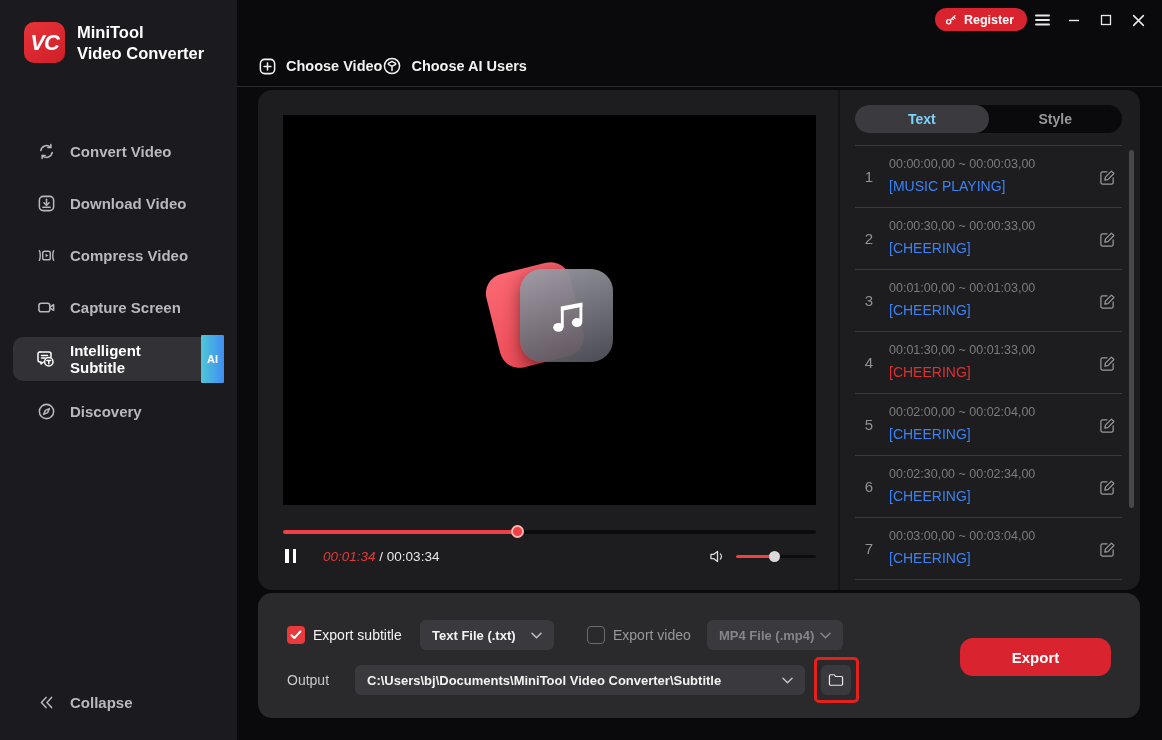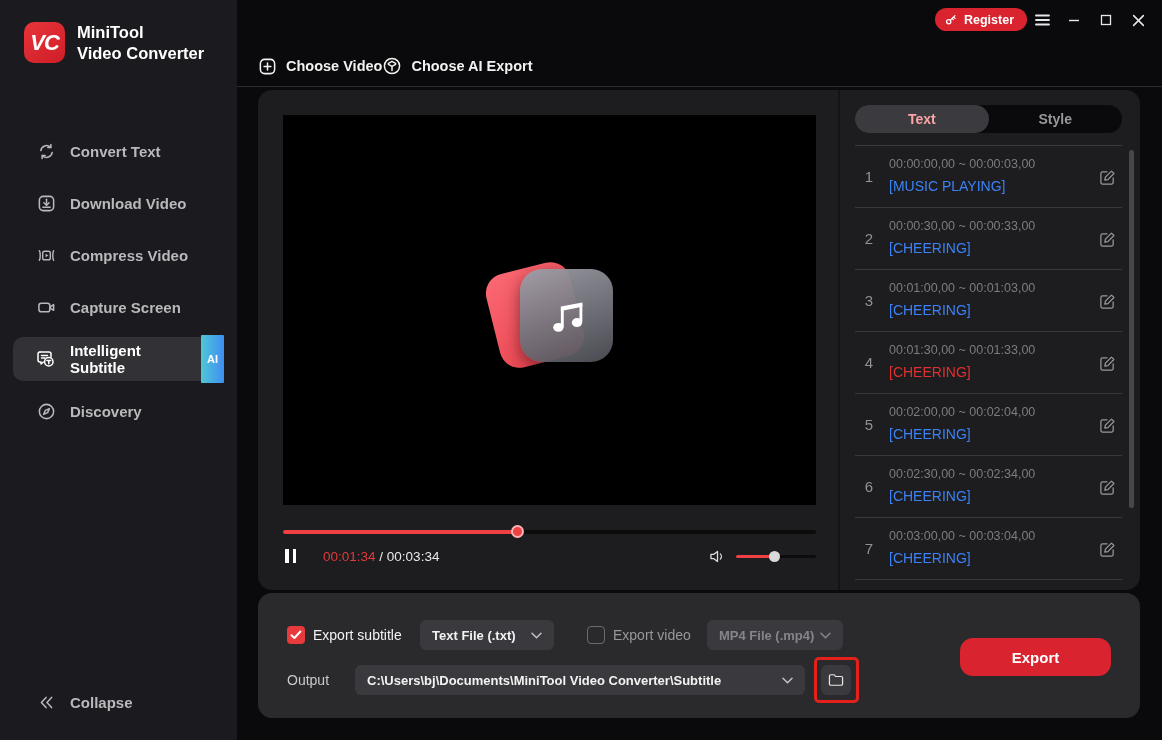--- a/index.html
+++ b/index.html
@@ -42,32 +42,32 @@
   .art-back { position:absolute; left:4px; top:12px; width:86px; height:96px; border-radius:20px; background:linear-gradient(150deg,#fb6a74,#e63c49); transform:rotate(-14deg); }
   .art-front { position:absolute; left:32px; top:14px; width:93px; height:93px; border-radius:22px; background:linear-gradient(160deg,rgba(158,158,168,.96),rgba(78,78,86,.94)); display:flex; align-items:center; justify-content:center; box-shadow:0 6px 16px rgba(0,0,0,.45); }
   .progress-row { position:absolute; left:25px; top:435px; width:533px; height:14px; cursor:pointer; }
   .progress-track { position:absolute; top:5px; left:0; width:100%; height:4px; border-radius:2px; background:#0c0c0d; }
   .progress-fill { position:absolute; top:5px; left:0; height:4px; border-radius:2px; background:#ef4043; }
   .progress-thumb { position:absolute; top:0; width:13px; height:13px; border-radius:50%; background:#ef4043; border:2px solid #ffb4b4; transform:translateX(-7px); }
   .controls-row { position:absolute; left:25px; top:452px; width:533px; height:28px; display:flex; align-items:center; }
   .pause-btn { width:14px; height:14px; display:flex; gap:4px; cursor:pointer; margin-left:2px; }
   .pause-btn i { display:block; width:3.5px; height:14px; background:#fff; }
   .time-text { margin-left:24px; font-size:13.5px; color:#e8e8e8; }
-  .time-text .cur { color:#e03a3a; }
+  .time-text .cur { color:#e03a3a;font-style:italic; }
   .vol-group { margin-left:auto; display:flex; align-items:center; gap:10px; }
   .vol-slider { position:relative; width:80px; height:12px; cursor:pointer; }
   .vol-track { position:absolute; top:5px; width:100%; height:3px; border-radius:2px; background:#0c0c0d; }
   .vol-fill { position:absolute; top:5px; height:3px; border-radius:2px; background:#ef4043; }
   .vol-thumb { position:absolute; top:1px; width:11px; height:11px; border-radius:50%; background:#d9d9d9; transform:translateX(-6px); }
 
   
   .sub-panel { position:absolute; left:582px; top:0; width:300px; height:100%; }
   .tabs { position:absolute; left:15px; top:15px; width:267px; height:28px; background:#0a0a0c; border-radius:14px; display:flex; }
   .tab { flex:1; display:flex; align-items:center; justify-content:center; font-size:14px; font-weight:bold; color:#98989b; border-radius:14px; cursor:pointer; }
-  .tab.selected { background:#3a3a3f; color:#fca5a5; }
+  .tab.selected { background:#3a3a3f; color:#7dd3fc; }
   .tabs-divider { position:absolute; left:15px; top:55px; width:267px; height:1px; background:#3a3a3c; }
   .sub-list { position:absolute; left:15px; top:56px; width:267px; }
   .sub-row { position:relative; height:62px; border-bottom:1px solid #39393b; }
   .sub-row .num { position:absolute; left:5px; top:22px; width:18px; text-align:center; font-size:15px; color:#929295; }
   .sub-row .time { position:absolute; left:34px; top:11px; font-size:12.5px; color:#7c7c7f; }
   .sub-row .txt { position:absolute; left:34px; top:32px; font-size:14px; color:#3b82f6; }
   .sub-row.active .txt { color:#e03030; }
   .sub-row .edit { position:absolute; right:6px; top:23px; width:17px; height:17px; cursor:pointer; color:#9a9a9c; }
   .scrollbar { position:absolute; left:871px; top:60px; width:5px; height:358px; background:#47474b; border-radius:3px; cursor:pointer; }
 
@@ -104,21 +104,21 @@
     <nav class="nav">
       <div class="nav-item">
         <span class="ico">
           <svg width="19" height="19" viewBox="0 0 20 20" fill="none" stroke="currentColor" stroke-width="1.6" stroke-linecap="round">
               <path d="M4 9a6 6 0 0 1 10.2-3.4"></path>
               <path d="M14.6 2.6v3.2h-3.2"></path>
               <path d="M16 11a6 6 0 0 1-10.2 3.4"></path>
               <path d="M5.4 17.4v-3.2h3.2"></path>
             </svg>
         </span>
-        <span>Convert Text</span>
+        <span>Convert Video</span>
       </div>
       <div class="nav-item">
         <span class="ico">
           <svg width="19" height="19" viewBox="0 0 20 20" fill="none" stroke="currentColor" stroke-width="1.6" stroke-linecap="round" stroke-linejoin="round">
               <rect x="2.5" y="2.5" width="15" height="15" rx="4"></rect>
               <path d="M10 5.5v6"></path>
               <path d="M7.3 9.2 10 11.9l2.7-2.7"></path>
               <path d="M6.2 14h7.6"></path>
             </svg>
         </span>
@@ -221,21 +221,21 @@
       </span>
       <span>Choose Video</span>
     </div>
     <div class="tool-btn">
       <span>
         <svg width="20" height="20" viewBox="0 0 20 20" fill="none" stroke="#f2f2f2" stroke-width="1.5" stroke-linecap="round" stroke-linejoin="round">
             <circle cx="10" cy="10" r="7.6"></circle>
             <path d="M10 10.4 6.4 8.3M10 10.4l3.6-2.1M10 10.4v4.1M6.4 8.3v-1l3.6-2 3.6 2v1"></path>
           </svg>
       </span>
-      <span>Choose AI Export</span>
+      <span>Choose AI Users</span>
     </div>
   </div>
   <div class="top-divider"></div>
 
   <section class="main-panel">
 
     <div class="video-area">
       <div class="music-art">
         <div class="art-back"></div>
         <div class="art-front">

